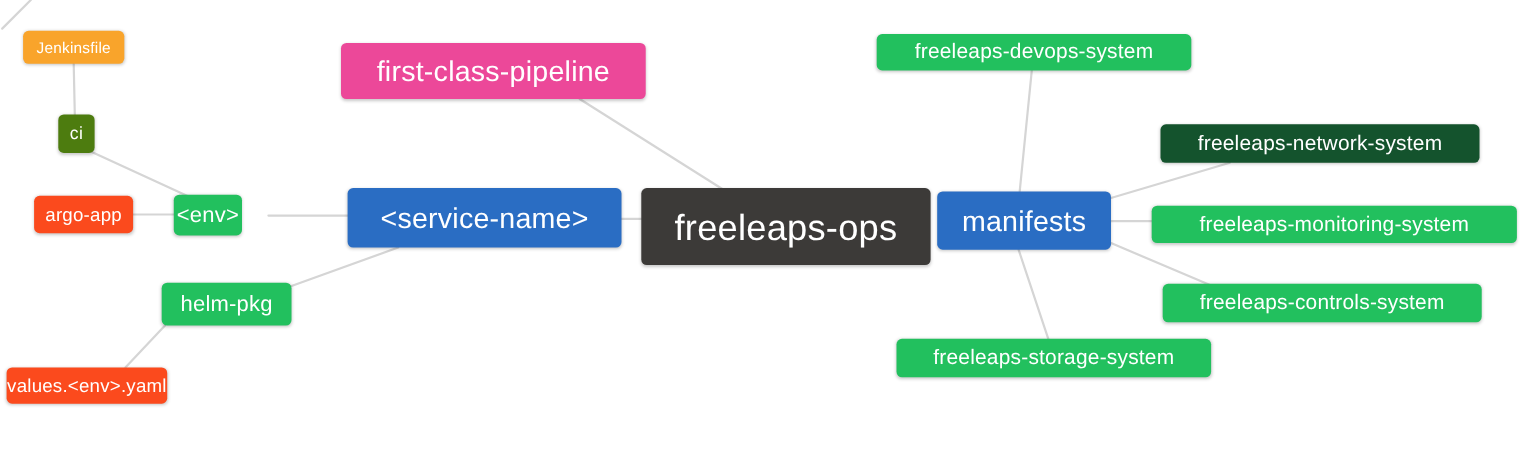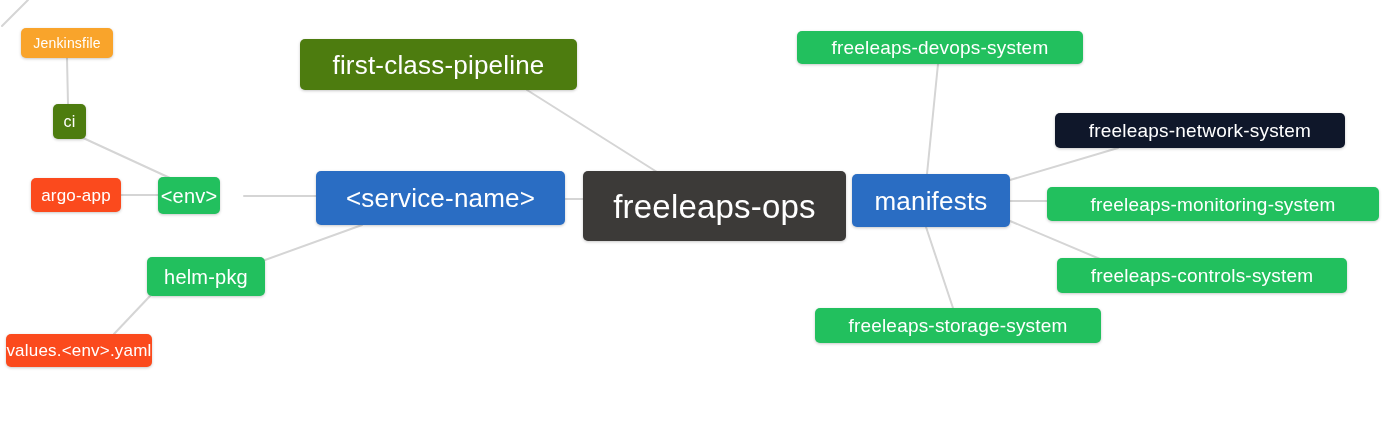--- a/index.html
+++ b/index.html
@@ -58,22 +58,22 @@
       <line x1="1010" y1="221" x2="1100" y2="259" stroke="#d5d5d5" stroke-width="2" stroke-linecap="round"></line>
       <line x1="926" y1="227" x2="953" y2="308" stroke="#d5d5d5" stroke-width="2" stroke-linecap="round"></line>
     </svg>
 
 <div class="node" style="left: 21px; top: 28px; width: 92px; height: 30px; background: rgb(249, 164, 43); font-size: 14px;">Jenkinsfile</div>
     <div class="node" style="left: 53px; top: 104px; width: 33px; height: 35px; background: #4d7c0f; font-size: 16px;">ci</div>
     <div class="node" style="left: 31px; top: 178px; width: 90px; height: 34px; background: rgb(251, 74, 29); font-size: 17px;">argo-app</div>
     <div class="node" style="left: 158px; top: 177px; width: 62px; height: 37px; background: rgb(34, 192, 94); font-size: 20px;">&lt;env&gt;</div>
     <div class="node" style="left: 147px; top: 257px; width: 118px; height: 39px; background: rgb(34, 192, 94); font-size: 20px;">helm-pkg</div>
     <div class="node" style="left: 6px; top: 334px; width: 146px; height: 33px; background: rgb(251, 74, 29); font-size: 17px;">values.&lt;env&gt;.yaml</div>
-    <div class="node" style="left: 300px; top: 39px; width: 277px; height: 51px; background: #4d7c0f; font-size: 26px;">first-class-pipeline</div>
+    <div class="node" style="left: 310px; top: 39px; width: 277px; height: 51px; background: #ec4899; font-size: 26px;">first-class-pipeline</div>
     <div class="node" style="left: 316px; top: 171px; width: 249px; height: 54px; background: rgb(42, 109, 195); font-size: 26px;">&lt;service-name&gt;</div>
     <div class="node" style="left: 583px; top: 171px; width: 263px; height: 70px; background: rgb(60, 58, 56); font-size: 33px;">freeleaps-ops</div>
     <div class="node" style="left: 852px; top: 174px; width: 158px; height: 53px; background: rgb(42, 109, 195); font-size: 26px;">manifests</div>
     <div class="node" style="left: 797px; top: 31px; width: 286px; height: 33px; background: rgb(34, 192, 94); font-size: 19px;">freeleaps-devops-system</div>
-    <div class="node" style="left: 1055px; top: 113px; width: 290px; height: 35px; background: #0f172a; font-size: 19px;">freeleaps-network-system</div>
+    <div class="node" style="left: 1055px; top: 113px; width: 290px; height: 35px; background: #14532d; font-size: 19px;">freeleaps-network-system</div>
     <div class="node" style="left: 1047px; top: 187px; width: 332px; height: 34px; background: rgb(34, 192, 94); font-size: 19px;">freeleaps-monitoring-system</div>
     <div class="node" style="left: 1057px; top: 258px; width: 290px; height: 35px; background: rgb(34, 192, 94); font-size: 19px;">freeleaps-controls-system</div>
     <div class="node" style="left: 815px; top: 308px; width: 286px; height: 35px; background: rgb(34, 192, 94); font-size: 19px;">freeleaps-storage-system</div>
   </div>
 
 </body></html>

